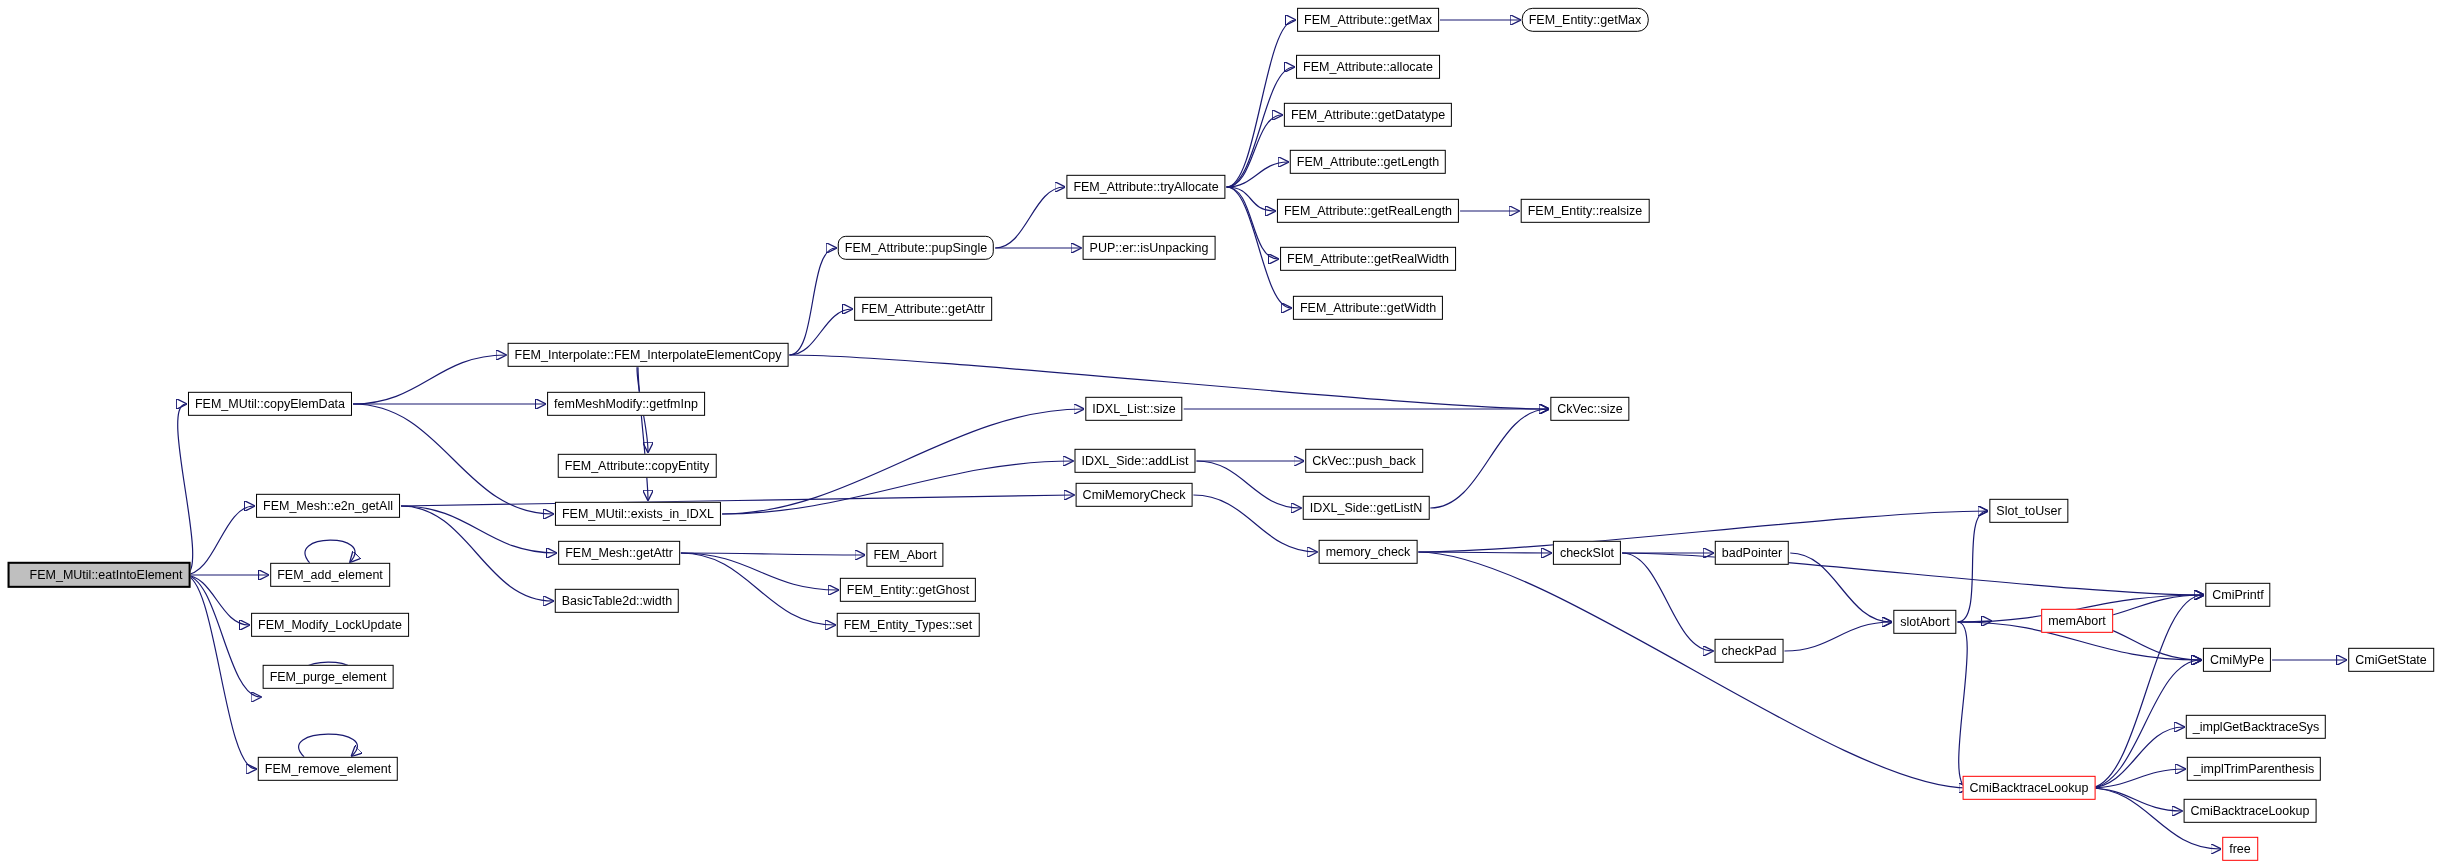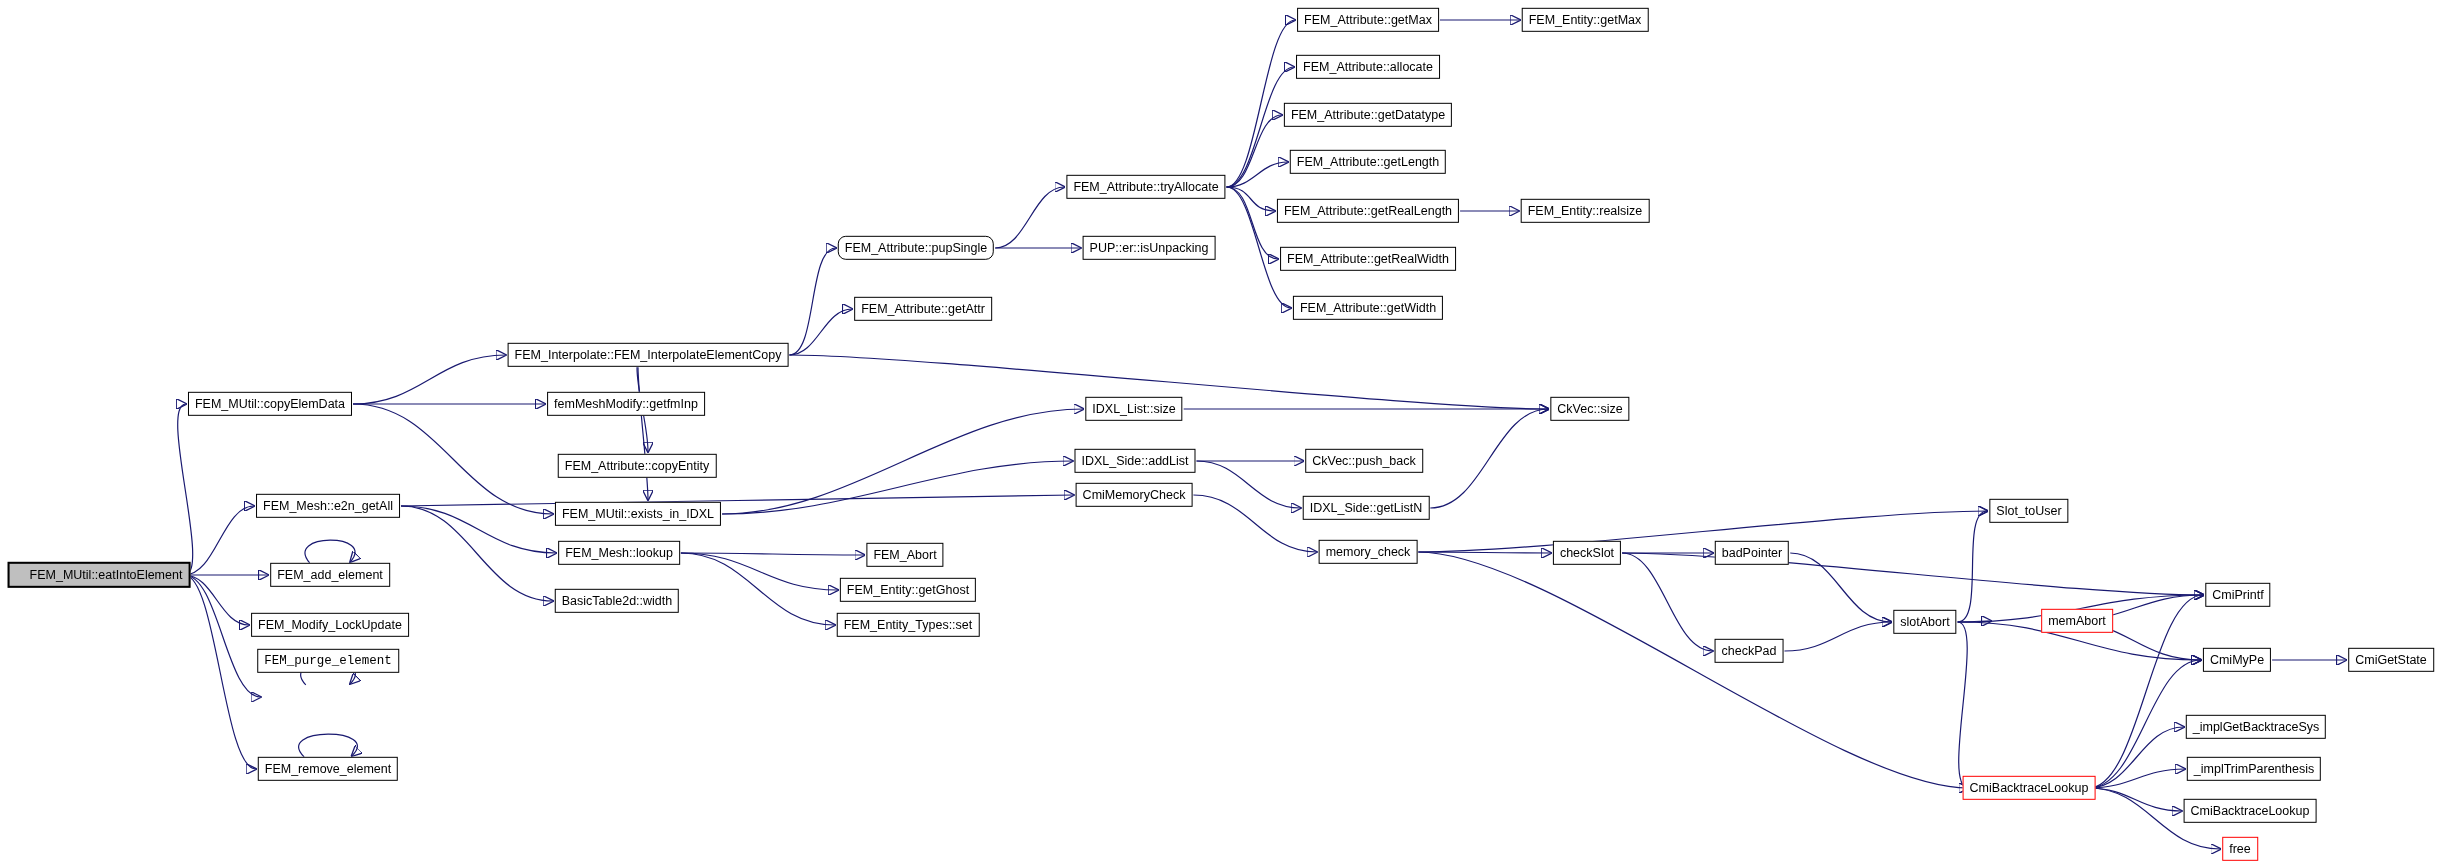--- a/index.html
+++ b/index.html
@@ -93,43 +93,43 @@
       <path d="M 2088.75 788 C 2131.97109375 788, 2141.57578125 769, 2184.796875 769" marker-end="url(#arrow)"></path>
       <path d="M 2088.75 788 C 2130.5296875 788, 2139.8140625 811, 2181.59375 811" marker-end="url(#arrow)"></path>
       <path d="M 2088.75 788 C 2147.914453125 788, 2161.062109375 849, 2220.2265625 849" marker-end="url(#arrow)"></path>
     </svg>
 
 <div class="node highlight" style="left: 99px; top: 575px; padding-left: 20px;">FEM_MUtil::eatIntoElement</div>
     <div class="node" style="left: 270px; top: 404px;">FEM_MUtil::copyElemData</div>
     <div class="node" style="left: 328px; top: 506px;">FEM_Mesh::e2n_getAll</div>
     <div class="node" style="left: 330px; top: 575px;">FEM_add_element</div>
     <div class="node" style="left: 330px; top: 625px;">FEM_Modify_LockUpdate</div>
-    <div class="node" style="left: 328px; top: 661px; font-family: Liberation Mono, monospace;">FEM_purge_element</div>
+    <div class="node" style="left: 328px; top: 677px;">FEM_purge_element</div>
     <div class="node" style="left: 328px; top: 769px;">FEM_remove_element</div>
-    <div class="node" style="left: 619px; top: 553px;">FEM_Mesh::lookup</div>
+    <div class="node" style="left: 619px; top: 553px;">FEM_Mesh::getAttr</div>
     <div class="node" style="left: 617px; top: 601px;">BasicTable2d::width</div>
     <div class="node" style="left: 905px; top: 555px;">FEM_Abort</div>
     <div class="node" style="left: 908px; top: 590px;">FEM_Entity::getGhost</div>
     <div class="node" style="left: 908px; top: 625px;">FEM_Entity_Types::set</div>
     <div class="node" style="left: 626px; top: 404px;">femMeshModify::getfmInp</div>
     <div class="node" style="left: 648px; top: 355px;">FEM_Interpolate::FEM_InterpolateElementCopy</div>
     <div class="node" style="left: 637px; top: 466px;">FEM_Attribute::copyEntity</div>
     <div class="node" style="left: 638px; top: 514px;">FEM_MUtil::exists_in_IDXL</div>
     <div class="node" style="left: 1134px; top: 495px;">CmiMemoryCheck</div>
     <div class="node" style="left: 1134px; top: 409px;">IDXL_List::size</div>
     <div class="node" style="left: 1135px; top: 461px;">IDXL_Side::addList</div>
     <div class="node" style="left: 1364px; top: 461px;">CkVec::push_back</div>
     <div class="node" style="left: 1366px; top: 508px;">IDXL_Side::getListN</div>
     <div class="node" style="left: 1590px; top: 409px;">CkVec::size</div>
     <div class="node" style="left: 916px; top: 248px; border-radius: 8px;">FEM_Attribute::pupSingle</div>
     <div class="node" style="left: 1149px; top: 248px;">PUP::er::isUnpacking</div>
     <div class="node" style="left: 923px; top: 309px;">FEM_Attribute::getAttr</div>
     <div class="node" style="left: 1146px; top: 187px;">FEM_Attribute::tryAllocate</div>
     <div class="node" style="left: 1368px; top: 20px;">FEM_Attribute::getMax</div>
-    <div class="node" style="left: 1585px; top: 20px;">FEM_Entity::getMax</div>
+    <div class="node" style="left: 1585px; top: 20px; border-radius: 11px;">FEM_Entity::getMax</div>
     <div class="node" style="left: 1368px; top: 67px;">FEM_Attribute::allocate</div>
     <div class="node" style="left: 1368px; top: 115px;">FEM_Attribute::getDatatype</div>
     <div class="node" style="left: 1368px; top: 162px;">FEM_Attribute::getLength</div>
     <div class="node" style="left: 1368px; top: 211px;">FEM_Attribute::getRealLength</div>
     <div class="node" style="left: 1585px; top: 211px;">FEM_Entity::realsize</div>
     <div class="node" style="left: 1368px; top: 259px;">FEM_Attribute::getRealWidth</div>
     <div class="node" style="left: 1368px; top: 308px;">FEM_Attribute::getWidth</div>
     <div class="node" style="left: 1368px; top: 552px;">memory_check</div>
     <div class="node" style="left: 1587px; top: 553px;">checkSlot</div>
     <div class="node" style="left: 1752px; top: 553px;">badPointer</div>

